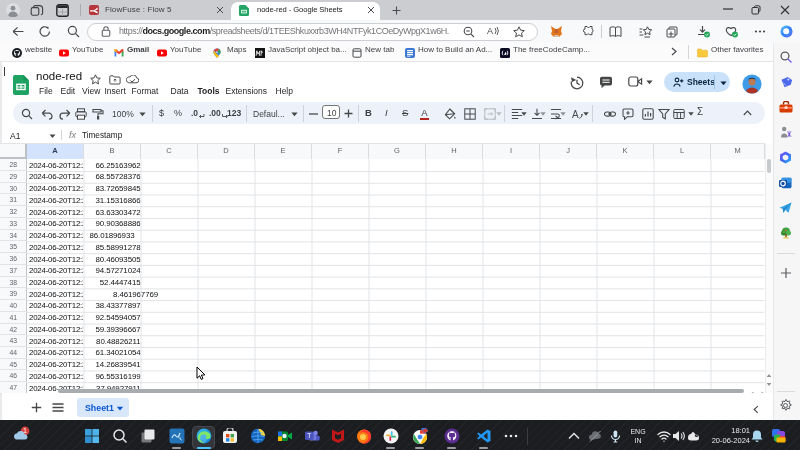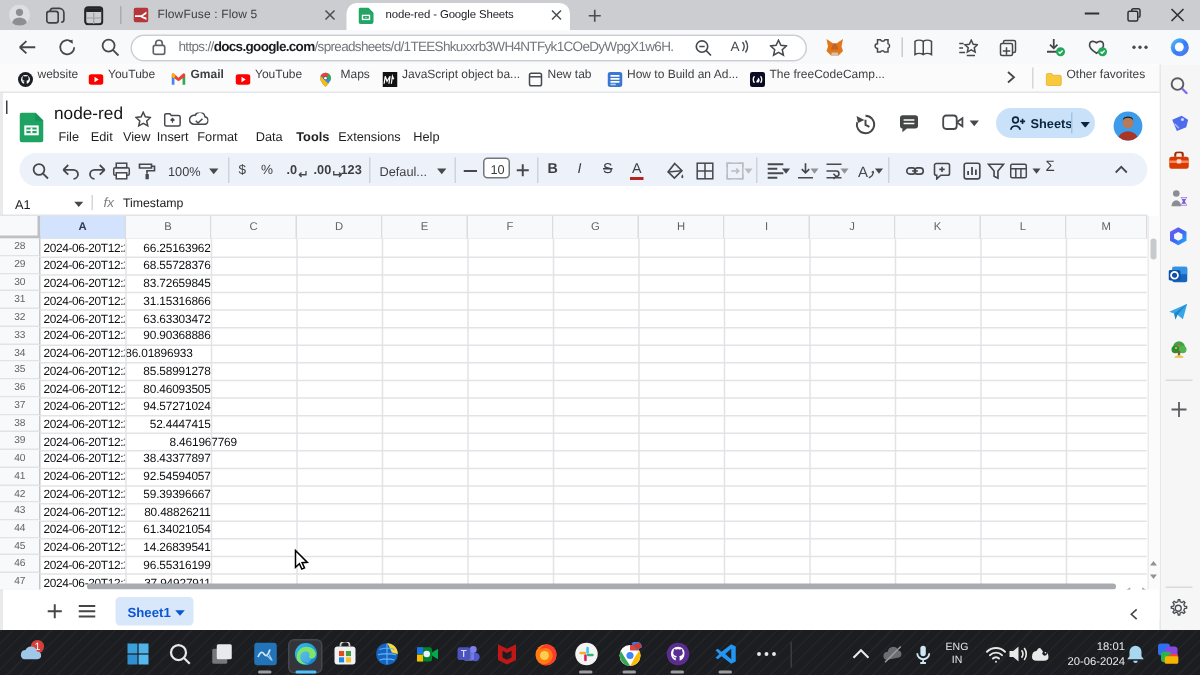--- a/index.html
+++ b/index.html
@@ -513,21 +513,21 @@
     <div style="position:absolute;left:0px;top:209.22000000000003px;width:17.0px;font-size:6.8px;color:#5f6368;text-align:right;line-height:1;">32</div>
     <div style="position:absolute;left:29.0px;top:208.62000000000003px;width:54px;height:8.73px;font-size:7.9px;color:#0f1012;white-space:nowrap;overflow:hidden;line-height:1;letter-spacing:-0.22px;">2024-06-20T12:2</div>
     <div style="position:absolute;left:83.5px;top:208.62000000000003px;width:57px;font-size:7.9px;color:#0f1012;text-align:right;line-height:1;letter-spacing:-0.1px;">63.63303472</div>
     <div style="position:absolute;left:0px;top:217.95000000000002px;width:26.5px;height:11.73px;background:#f8f9fa;border-right:1px solid #c5c7ca;border-bottom:1px solid #e1e3e6;"></div>
     <div style="position:absolute;left:0px;top:220.95000000000002px;width:17.0px;font-size:6.8px;color:#5f6368;text-align:right;line-height:1;">33</div>
     <div style="position:absolute;left:29.0px;top:220.35000000000002px;width:54px;height:8.73px;font-size:7.9px;color:#0f1012;white-space:nowrap;overflow:hidden;line-height:1;letter-spacing:-0.22px;">2024-06-20T12:2</div>
     <div style="position:absolute;left:83.5px;top:220.35000000000002px;width:57px;font-size:7.9px;color:#0f1012;text-align:right;line-height:1;letter-spacing:-0.1px;">90.90368886</div>
     <div style="position:absolute;left:0px;top:229.68px;width:26.5px;height:11.73px;background:#f8f9fa;border-right:1px solid #c5c7ca;border-bottom:1px solid #e1e3e6;"></div>
     <div style="position:absolute;left:0px;top:232.68px;width:17.0px;font-size:6.8px;color:#5f6368;text-align:right;line-height:1;">34</div>
     <div style="position:absolute;left:29.0px;top:232.08px;width:54px;height:8.73px;font-size:7.9px;color:#0f1012;white-space:nowrap;overflow:hidden;line-height:1;letter-spacing:-0.22px;">2024-06-20T12:2</div>
-    <div style="position:absolute;left:83.5px;top:232.08px;width:57px;font-size:7.9px;color:#0f1012;text-align:left;line-height:1;letter-spacing:-0.1px;">86.01896933</div>
+    <div style="position:absolute;left:83.5px;top:232.08px;width:57px;font-size:7.9px;color:#0f1012;text-align:center;line-height:1;letter-spacing:-0.1px;">86.01896933</div>
     <div style="position:absolute;left:0px;top:241.41000000000003px;width:26.5px;height:11.73px;background:#f8f9fa;border-right:1px solid #c5c7ca;border-bottom:1px solid #e1e3e6;"></div>
     <div style="position:absolute;left:0px;top:244.41000000000003px;width:17.0px;font-size:6.8px;color:#5f6368;text-align:right;line-height:1;">35</div>
     <div style="position:absolute;left:29.0px;top:243.81000000000003px;width:54px;height:8.73px;font-size:7.9px;color:#0f1012;white-space:nowrap;overflow:hidden;line-height:1;letter-spacing:-0.22px;">2024-06-20T12:2</div>
     <div style="position:absolute;left:83.5px;top:243.81000000000003px;width:57px;font-size:7.9px;color:#0f1012;text-align:right;line-height:1;letter-spacing:-0.1px;">85.58991278</div>
     <div style="position:absolute;left:0px;top:253.14000000000001px;width:26.5px;height:11.73px;background:#f8f9fa;border-right:1px solid #c5c7ca;border-bottom:1px solid #e1e3e6;"></div>
     <div style="position:absolute;left:0px;top:256.14px;width:17.0px;font-size:6.8px;color:#5f6368;text-align:right;line-height:1;">36</div>
     <div style="position:absolute;left:29.0px;top:255.54000000000002px;width:54px;height:8.73px;font-size:7.9px;color:#0f1012;white-space:nowrap;overflow:hidden;line-height:1;letter-spacing:-0.22px;">2024-06-20T12:2</div>
     <div style="position:absolute;left:83.5px;top:255.54000000000002px;width:57px;font-size:7.9px;color:#0f1012;text-align:right;line-height:1;letter-spacing:-0.1px;">80.46093505</div>
     <div style="position:absolute;left:0px;top:264.87px;width:26.5px;height:11.73px;background:#f8f9fa;border-right:1px solid #c5c7ca;border-bottom:1px solid #e1e3e6;"></div>
     <div style="position:absolute;left:0px;top:267.87px;width:17.0px;font-size:6.8px;color:#5f6368;text-align:right;line-height:1;">37</div>

